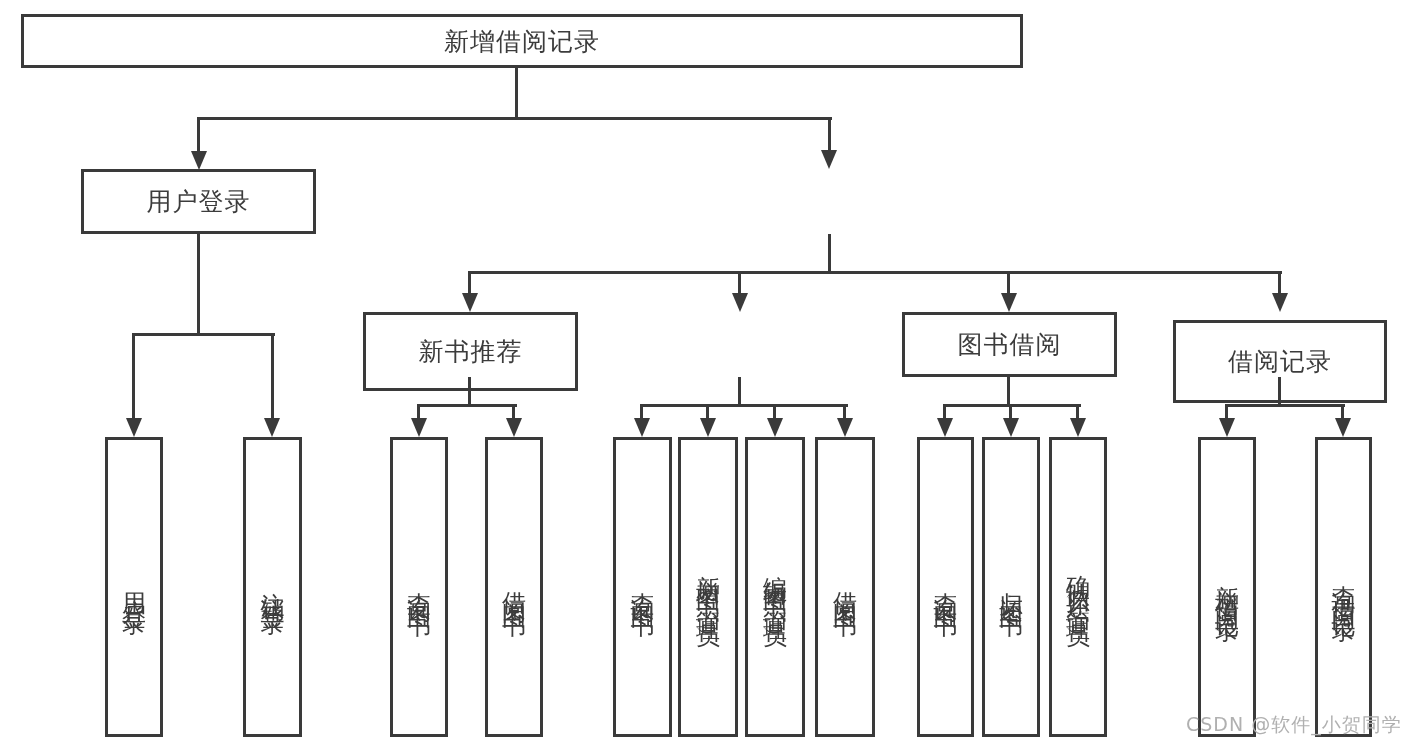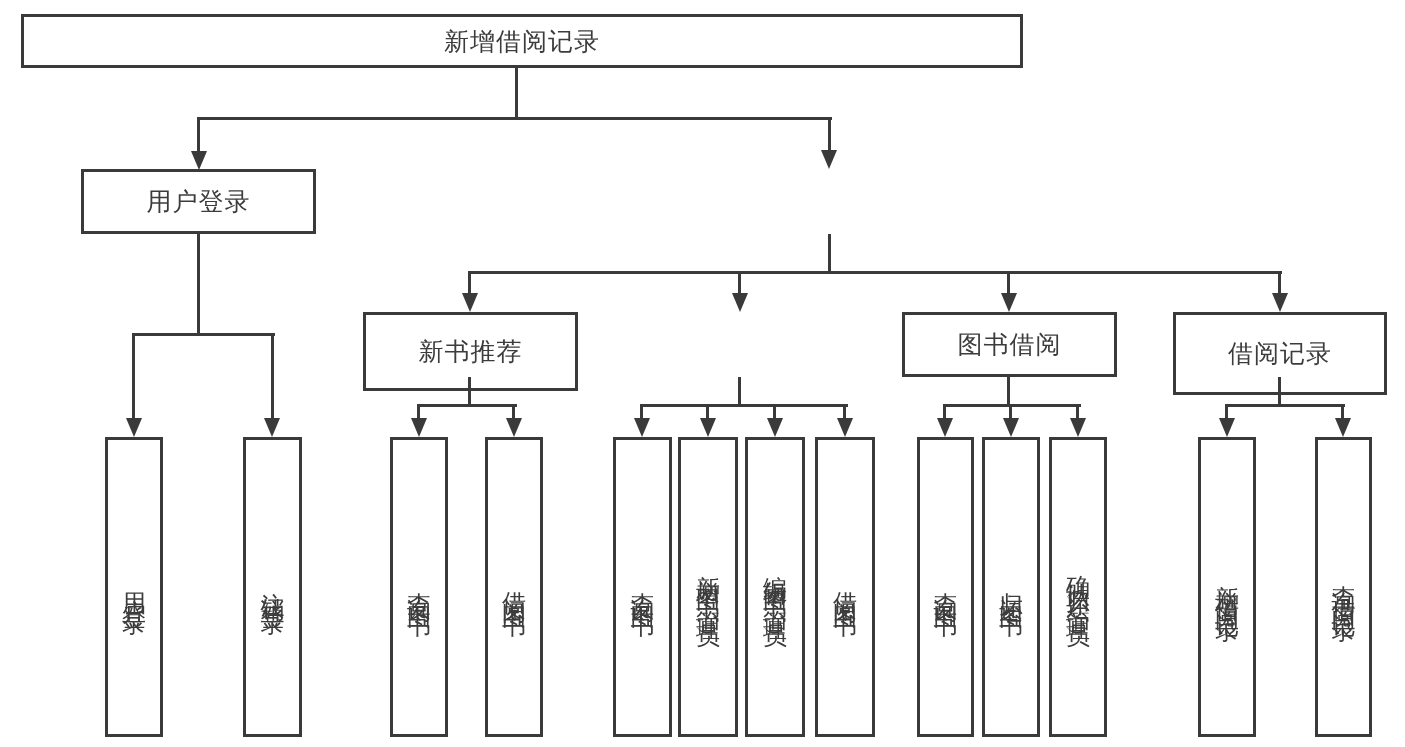--- a/index.html
+++ b/index.html
@@ -89,21 +89,21 @@
   <div class="arrow" style="left:462px;top:293px"></div>
   <div class="line" style="left:738px;top:271px;width:3px;height:25px"></div>
   <div class="arrow" style="left:732px;top:293px"></div>
   <div class="line" style="left:1007px;top:271px;width:3px;height:25px"></div>
   <div class="arrow" style="left:1001px;top:293px"></div>
   <div class="line" style="left:1278px;top:271px;width:3px;height:25px"></div>
   <div class="arrow" style="left:1272px;top:293px"></div>
 
   <div class="box hbox" style="left:363px;top:312px;width:215px;height:79px">新书推荐</div>
   <div class="box hbox" style="left:902px;top:312px;width:215px;height:65px">图书借阅</div>
-  <div class="box hbox" style="left:1173px;top:312px;width:214px;height:83px">借阅记录</div>
+  <div class="box hbox" style="left:1173px;top:320px;width:214px;height:83px">借阅记录</div>
 
   <div class="line" style="left:468px;top:377px;width:3px;height:30px"></div>
   <div class="line" style="left:418px;top:404px;width:99px;height:3px"></div>
   <div class="line" style="left:417px;top:404px;width:3px;height:17px"></div>
   <div class="arrow" style="left:411px;top:418px"></div>
   <div class="line" style="left:512px;top:404px;width:3px;height:17px"></div>
   <div class="arrow" style="left:506px;top:418px"></div>
 
   <div class="line" style="left:738px;top:377px;width:3px;height:30px"></div>
   <div class="line" style="left:641px;top:404px;width:207px;height:3px"></div>
@@ -143,14 +143,15 @@
   <div class="box vbox" style="left:745px;top:437px;width:60px;height:300px">编辑图书（管理员）</div>
   <div class="box vbox" style="left:815px;top:437px;width:60px;height:300px">借阅图书</div>
 
   <div class="box vbox" style="left:917px;top:437px;width:57px;height:300px">查询图书</div>
   <div class="box vbox" style="left:982px;top:437px;width:58px;height:300px">归还图书</div>
   <div class="box vbox" style="left:1049px;top:437px;width:58px;height:300px">确认归还（管理员）</div>
 
   <div class="box vbox" style="left:1198px;top:437px;width:58px;height:300px">新增借阅记录</div>
   <div class="box vbox" style="left:1315px;top:437px;width:57px;height:300px">查询借阅记录</div>
 
+  <div class="watermark">CSDN @软件_小贺同学</div>
 
 </div>
 
 </body></html>

